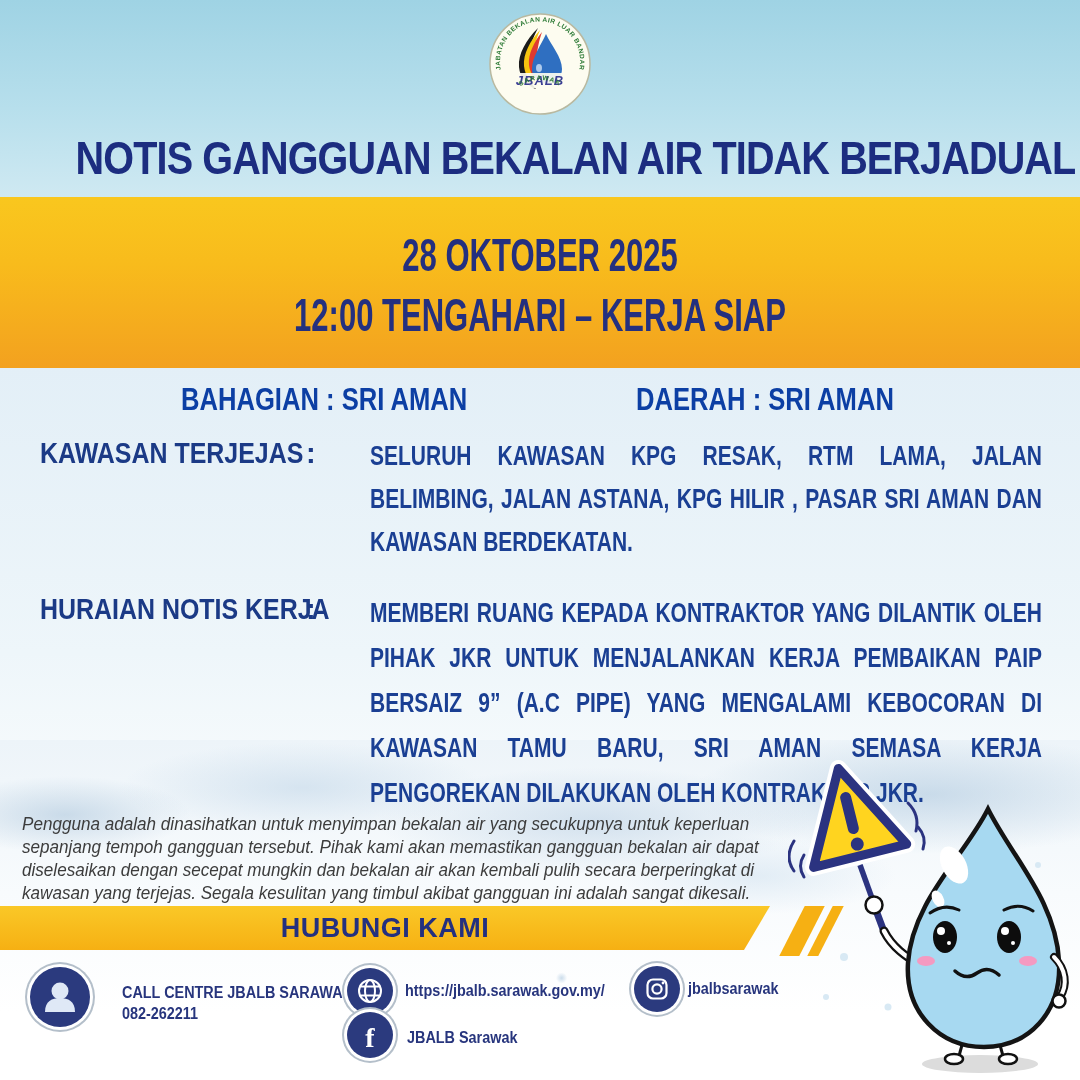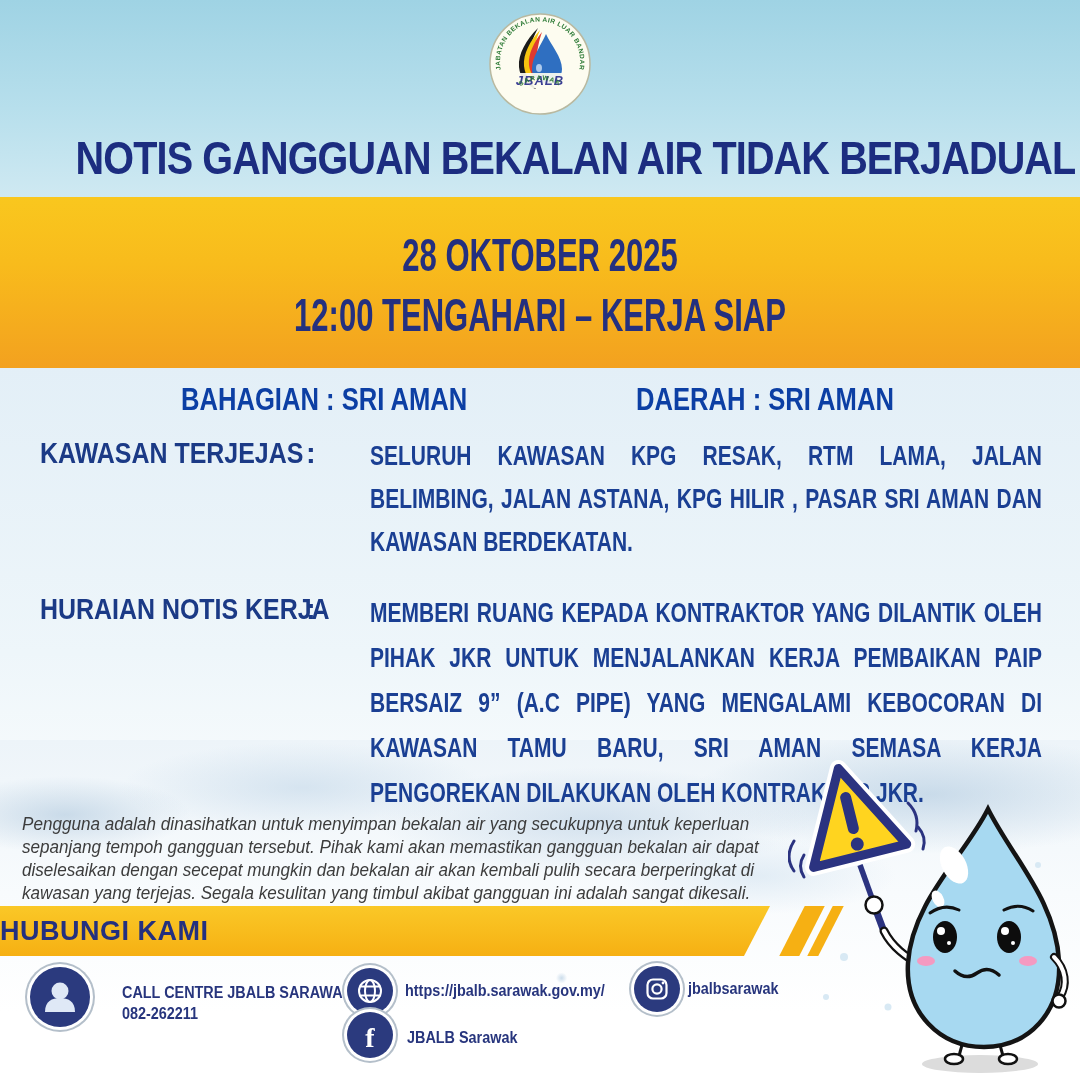--- a/index.html
+++ b/index.html
@@ -57,24 +57,24 @@
   .lbl-huraian{left:40px;top:593px;}
   .col-huraian{left:306px;top:593px;}
   .val-huraian{left:370px;top:590px;line-height:45px;}
 
   
   .advisory{position:absolute;left:22px;top:812px;width:835px;
             font-size:19px;font-style:italic;color:#3c3c3c;line-height:23px;
             transform:scaleX(.9);transform-origin:0 0;}
 
   
-  .contact-bar{position:absolute;left:0;top:906px;width:770px;height:50px;
+  .contact-bar{position:absolute;left:0;top:906px;width:770px;height:44px;
             background:linear-gradient(180deg,#fac827 0%,#f6b013 100%);
             clip-path:polygon(0 0,100% 0,calc(100% - 26px) 100%,0 100%);
-            display:flex;align-items:center;justify-content:flex-start;}
+            display:flex;align-items:center;justify-content:center;}
   .contact-bar-label{font-size:27px;font-weight:700;color:#24307f;letter-spacing:.5px;}
   .stripe{position:absolute;top:906px;height:50px;background:#f6b013;transform:skewX(-27deg);}
   .stripe1{left:792px;width:20px;}
   .stripe2{left:820px;width:11px;}
 
   
   .cicon{position:absolute;border-radius:50%;background:#2b3a7e;
          display:flex;align-items:center;justify-content:center;
          box-shadow:0 0 0 3px #fff,0 0 0 5px #b4bfca;}
   .icon-call{left:30px;top:967px;width:60px;height:60px;}

